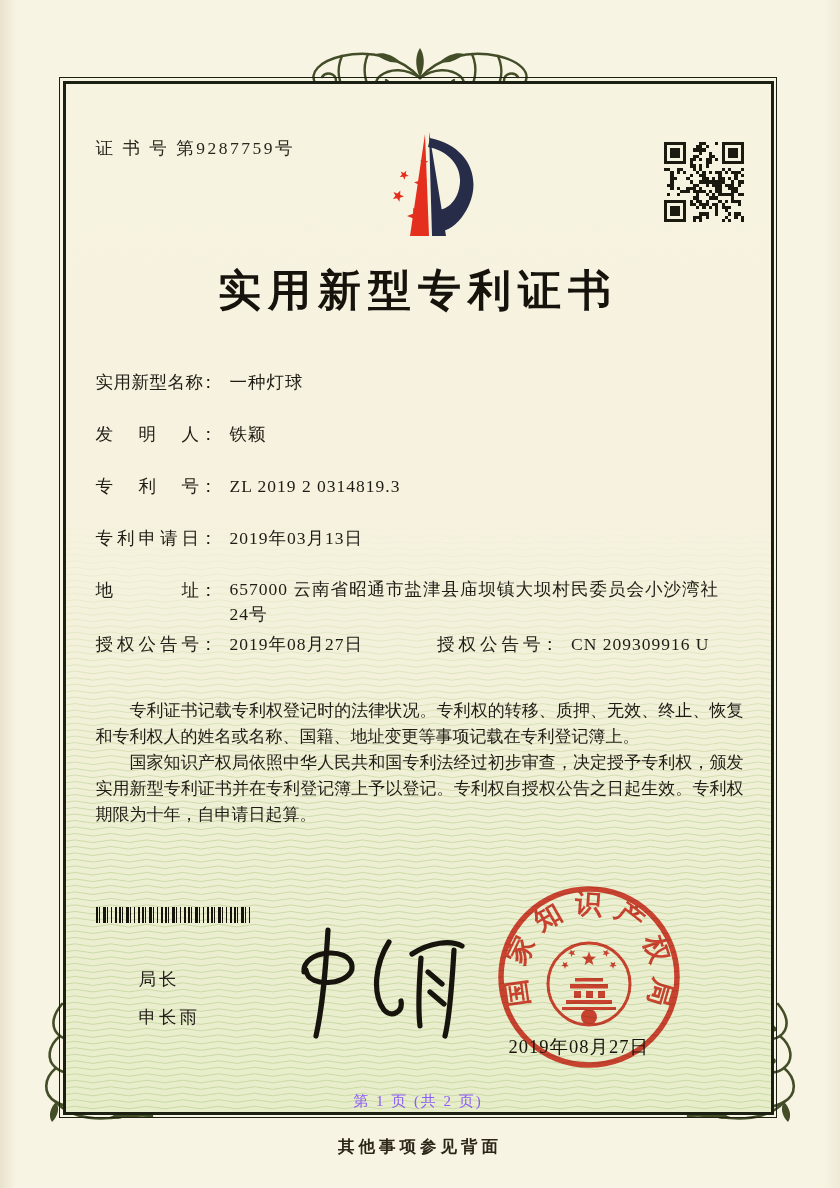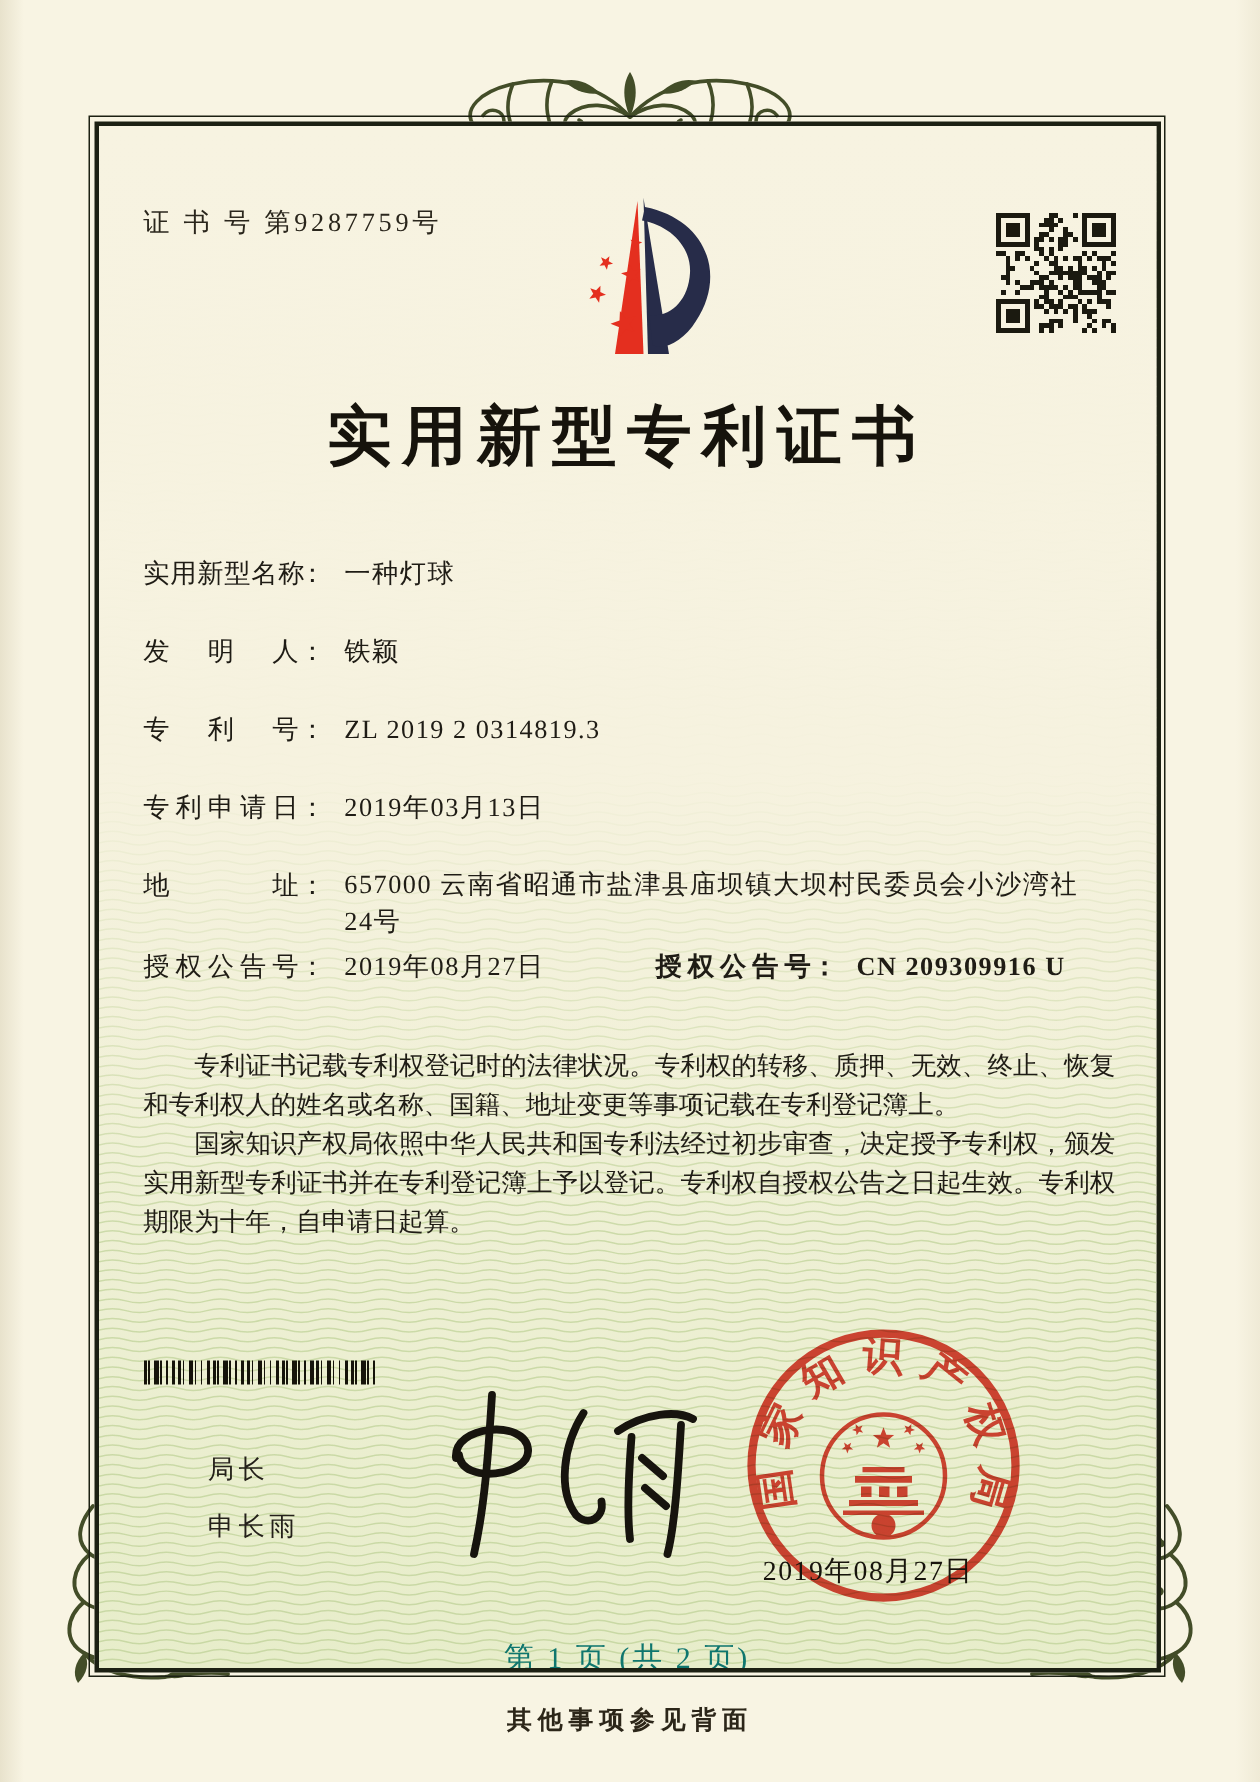--- a/index.html
+++ b/index.html
@@ -35,21 +35,21 @@
          letter-spacing:7px; padding-left:0; color:#16130c;}
 
   .rows{left:30px; top:284px; width:648px;}
   .row{font-size:17.5px; line-height:28px; height:28px; margin-bottom:24px; white-space:nowrap; letter-spacing:.5px;}
   .row.addr{height:52px; margin-bottom:0; display:flex; white-space:normal;}
   .row.cols{display:flex; margin-bottom:0; margin-top:2px;}
   .flabel{display:inline-block; width:104px; text-align:justify; text-align-last:justify; vertical-align:top;}
   .fcolon{display:inline-block;}
   .fvalue{margin-left:12px; letter-spacing:1px;}
   .addr .fvalue{display:inline-block; width:505px; line-height:25px; margin-top:1px;}
-  .col2{margin-left:74px;font-weight:bold;}
+  .col2{margin-left:74px;}
 
   .paras{left:30px; top:614px; width:648px; font-size:17px; line-height:26px; text-align:justify;}
   .paras p{text-indent:2em; margin:0;}
 
   .barcode{left:30px; top:823px; width:154px; height:16px;
     background:repeating-linear-gradient(90deg,
       #15130a 0 2px, transparent 2px 3px, #15130a 3px 4px, transparent 4px 7px,
       #15130a 7px 10px, transparent 10px 11px, #15130a 11px 12px, transparent 12px 15px,
       #15130a 15px 16px, transparent 16px 19px, #15130a 19px 21px, transparent 21px 23px);
   }
@@ -58,21 +58,21 @@
   .signature{left:150px; top:842px; width:250px; height:115px;}
   .sig-stroke{fill:none; stroke:#17140e; stroke-width:5.2; stroke-linecap:round; stroke-linejoin:round;}
 
   .seal{left:430px; top:800px; width:188px; height:188px; opacity:.93; mix-blend-mode:multiply;}
   .seal *{fill:var(--seal-red);}
   .seal .ring{fill:none; stroke:var(--seal-red); stroke-width:5.5;}
   .seal .wreath{fill:none; stroke:var(--seal-red); stroke-width:3;}
   .seal text{font-family:"Liberation Serif","DejaVu Serif",serif; font-weight:bold; font-size:27px; letter-spacing:11px;}
   .seal-date{left:443px; top:950px; width:210px; font-size:18.5px; letter-spacing:1px; color:#17140c; text-align:left;}
 
-  .page-num{left:0; right:0; top:1008px; text-align:center; font-size:20px; letter-spacing:2px; color:#0f766e;}
+  .page-num{left:0; right:0; top:1008px; text-align:center; font-size:15px; letter-spacing:2px; color:#8b5cf6;}
   .back-note{position:absolute; left:0; right:0; top:1136px; text-align:center; font-size:16.5px;
              letter-spacing:4px; color:#2c2619; font-weight:bold;}
 
   .ornament{position:absolute; color:var(--ornament-green);}
   .orn-top{left:288px; top:42px; width:264px; height:62px;}
   .orn-bl{left:22px; top:1002px; width:132px; height:132px;}
   .orn-br{left:686px; top:1002px; width:132px; height:132px; transform:scaleX(-1);}
   .orn-stroke{fill:none; stroke:currentColor; stroke-linecap:round;}
   .orn-fill{fill:currentColor; stroke:none;}
 </style>

